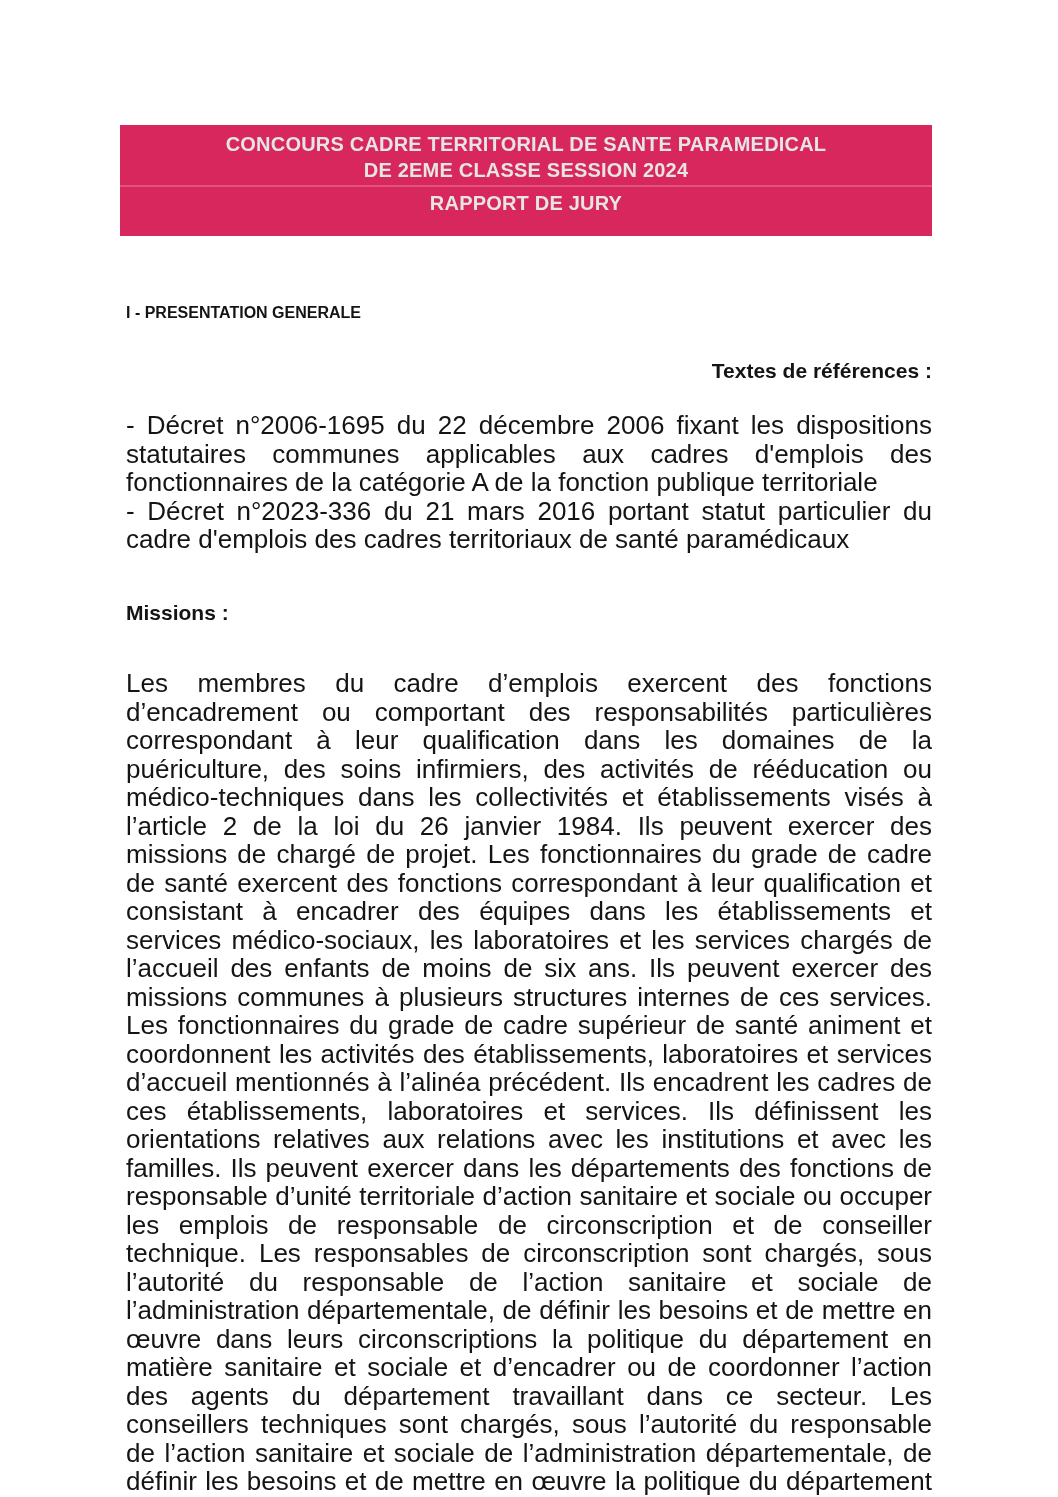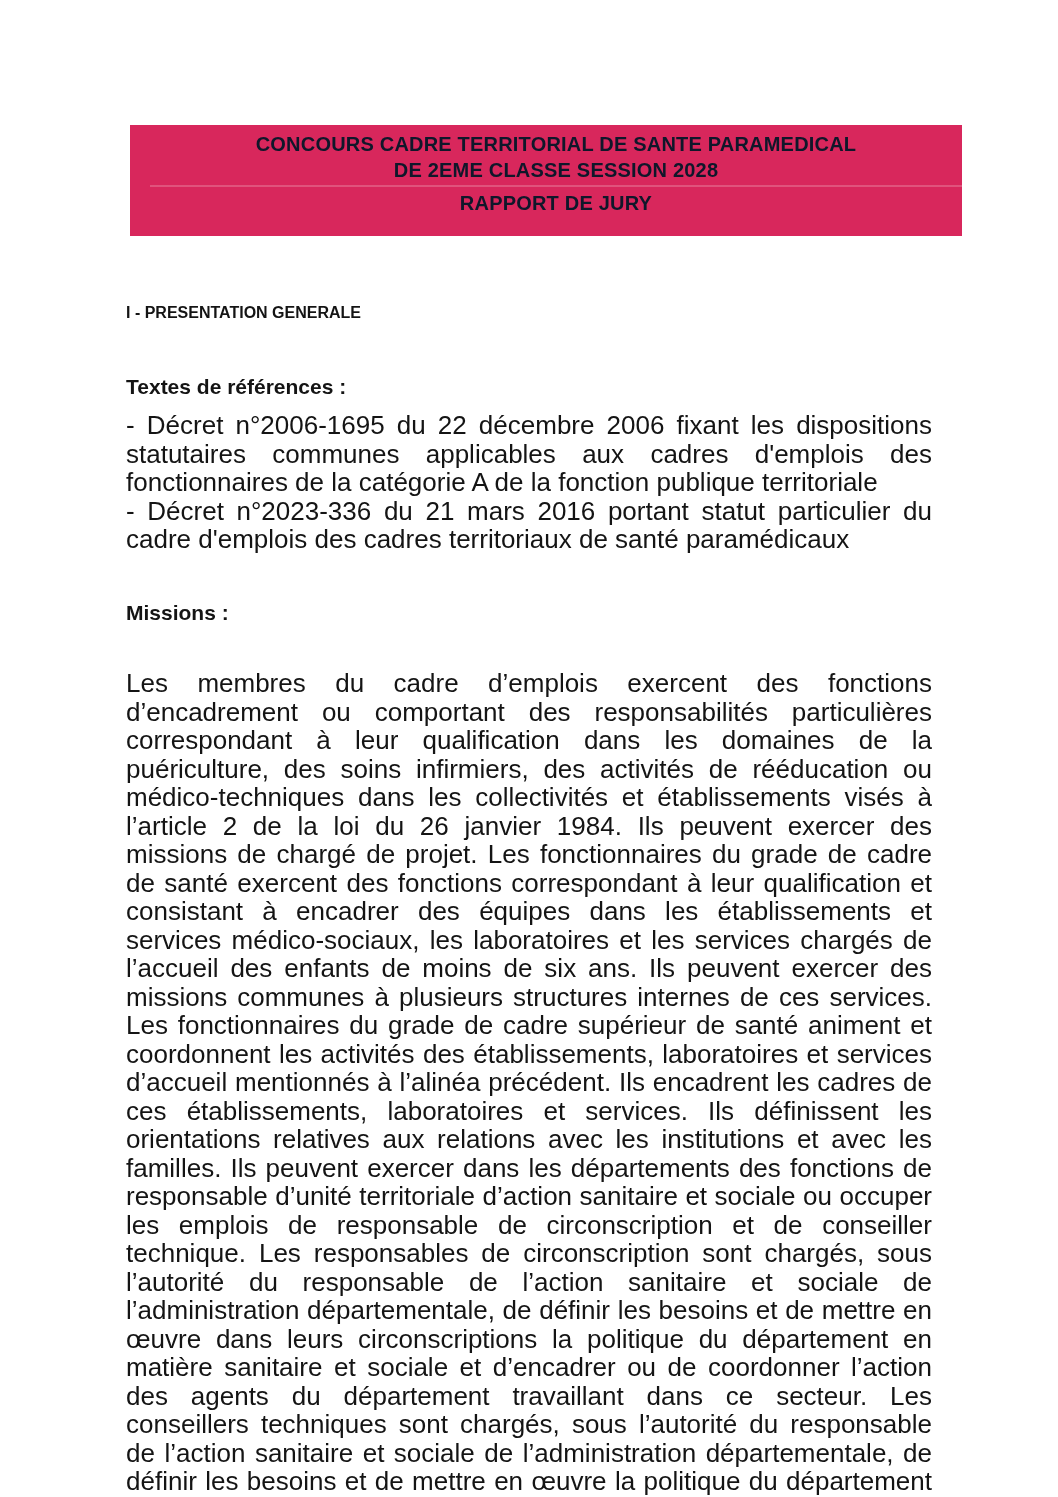--- a/index.html
+++ b/index.html
@@ -11,30 +11,29 @@
     position: relative;
     width: 1058px;
     height: 1497px;
     background: #ffffff;
     font-family: "Liberation Sans", sans-serif;
     color: #141414;
     overflow: hidden;
   }
   .banner {
     position: absolute;
-    left: 130px;
+    left: 120px;
     top: 125px;
     width: 812px;
     background: #d8275c;
-    color: #0f172a;
+    color: #e5e5e5;
     text-align: center;
     font-weight: 700;
     font-size: 20px;
     letter-spacing: 0.2px;
-    padding-left: 20px;
   }
   .banner-row1 {
     padding: 7px 12px 2px 12px;
     line-height: 25.5px;
   }
   .banner-row2 {
     border-top: 2px solid #e0537c;
     padding: 4px 12px 19px 12px;
     line-height: 25.5px;
   }
@@ -43,21 +42,22 @@
     left: 126px;
     width: 806px;
   }
   .h-main {
     top: 300px;
     font-weight: 700;
     font-size: 16px;
     line-height: 25px;
   }
   .h-sub-refs {
-    top: 374px;
+    top: 358px;
+    text-align: right;
   }
   .h-sub-missions {
     top: 600px;
   }
   .h-sub {
     font-weight: 700;
     font-size: 21px;
     line-height: 25px;
   }
   .refs {
@@ -77,21 +77,21 @@
   }
 </style>
 </head>
 <body>
 
 <div class="page">
 
   <div class="banner">
     <div class="banner-row1">
       <div>CONCOURS CADRE TERRITORIAL DE SANTE PARAMEDICAL</div>
-      <div>DE 2EME CLASSE SESSION 2028</div>
+      <div>DE 2EME CLASSE SESSION 2024</div>
     </div>
     <div class="banner-row2">
       <div>RAPPORT DE JURY</div>
     </div>
   </div>
 
   <div class="content-block h-main">I - PRESENTATION GENERALE</div>
 
   <div class="content-block h-sub h-sub-refs">Textes de références :</div>
 

